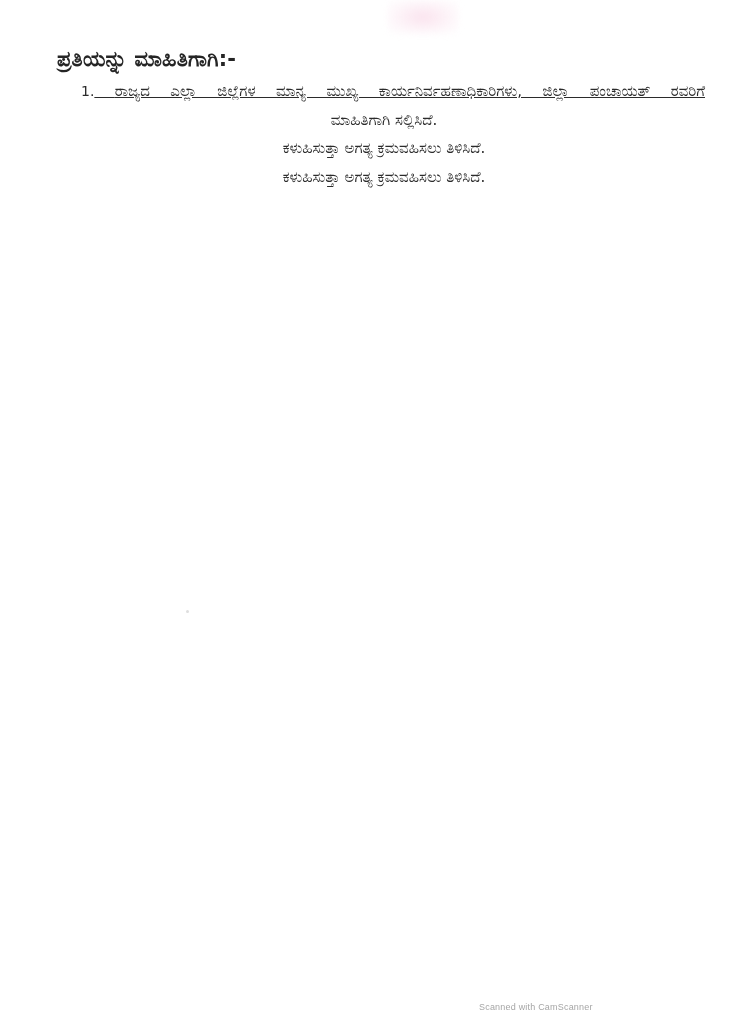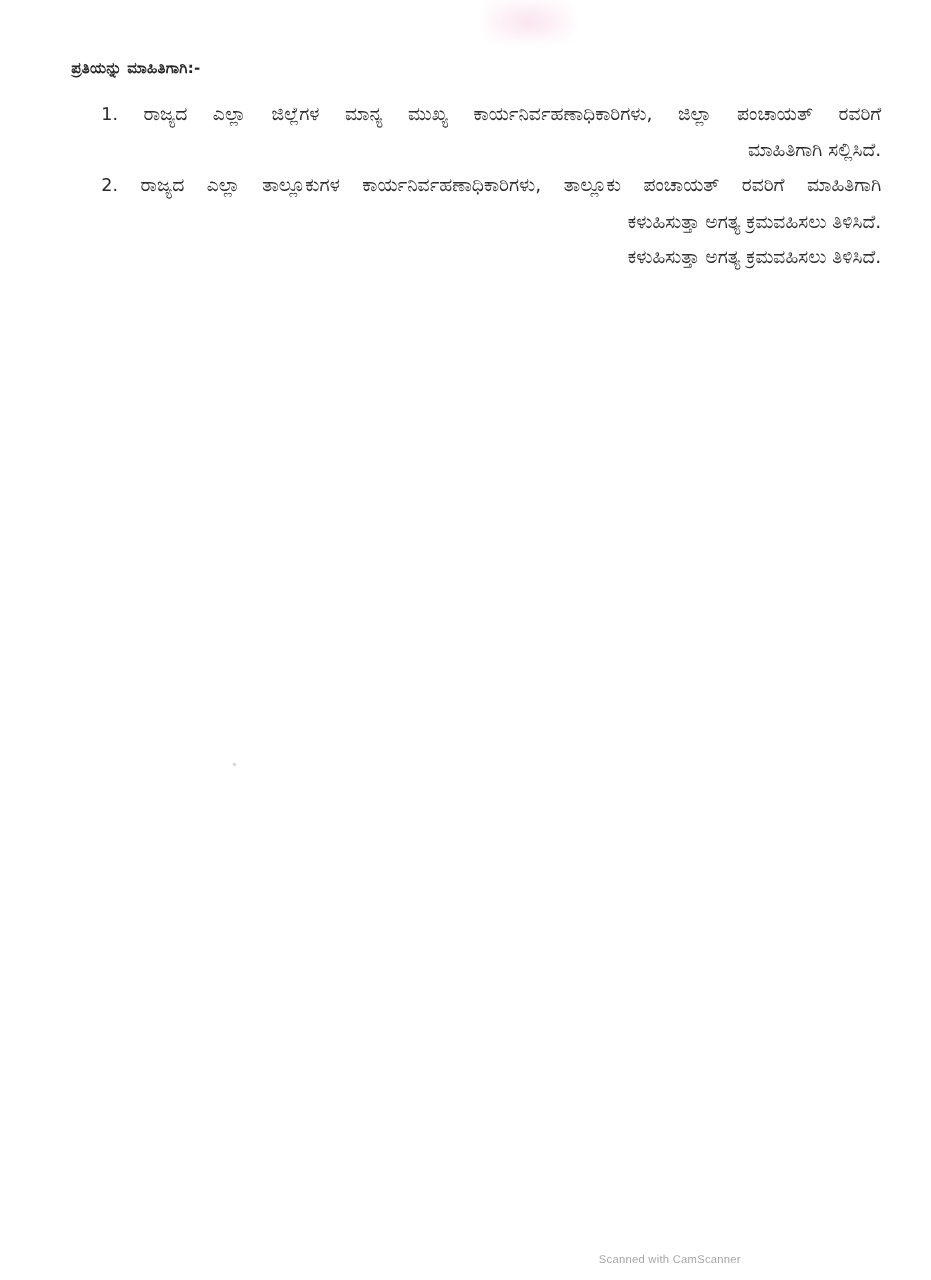--- a/index.html
+++ b/index.html
@@ -26,21 +26,21 @@
                 rgba(246, 204, 224, 0.55) 0%,
                 rgba(250, 226, 238, 0.35) 55%,
                 rgba(255, 255, 255, 0) 100%);
     filter: blur(3px);
     pointer-events: none;
   }
   .doc-heading {
     position: absolute;
     left: 57px;
     top: 47px;
-    font-size: 12px;
+    font-size: 21px;
     font-weight: 700;
     color: #252525;
     letter-spacing: 0.2px;
     white-space: nowrap;
   }
   .doc-list {
     position: absolute;
     left: 63px;
     top: 77px;
     width: 642px;
@@ -52,30 +52,31 @@
     font-size: 15px;
     white-space: nowrap;
     overflow: visible;
   }
   .doc-line.first {
     margin-left: 18px;
     width: 624px;
     white-space: normal;
     text-align: justify;
     text-align-last: justify;
+    text-decoration: underline;
     -moz-text-align-last: justify;
   }
   .doc-line.first .item-number {
     display: inline-block;
     min-width: 12px;
     font-size: 14px;
     color: #2b2b2b;
   }
   .doc-line.rest {
-    text-align: right;
+    text-align: center;
   }
   
   .speck {
     position: absolute;
     left: 186px;
     top: 610px;
     width: 3px;
     height: 3px;
     border-radius: 50%;
     background: #dedede;
@@ -101,21 +102,20 @@
   <div class="doc-heading">ಪ್ರತಿಯನ್ನು ಮಾಹಿತಿಗಾಗಿ:-</div>
 
   <div class="doc-list">
 
     <div>
       <div class="doc-line first"><span class="item-number">1.</span> <span>ರಾಜ್ಯದ ಎಲ್ಲಾ ಜಿಲ್ಲೆಗಳ ಮಾನ್ಯ ಮುಖ್ಯ ಕಾರ್ಯನಿರ್ವಹಣಾಧಿಕಾರಿಗಳು, ಜಿಲ್ಲಾ ಪಂಚಾಯತ್ ರವರಿಗೆ</span></div>
       <div class="doc-line rest">ಮಾಹಿತಿಗಾಗಿ ಸಲ್ಲಿಸಿದೆ.</div>
     </div>
 
     <div>
-      <div class="doc-line first"><span class="item-number">2.</span> <span>ರಾಜ್ಯದ ಎಲ್ಲಾ ತಾಲ್ಲೂಕುಗಳ ಕಾರ್ಯನಿರ್ವಹಣಾಧಿಕಾರಿಗಳು, ತಾಲ್ಲೂಕು ಪಂಚಾಯತ್ ರವರಿಗೆ ಮಾಹಿತಿಗಾಗಿ</span></div>
     </div>
 
     <div>
       <div class="doc-line rest">ಕಳುಹಿಸುತ್ತಾ ಅಗತ್ಯ ಕ್ರಮವಹಿಸಲು ತಿಳಿಸಿದೆ.</div>
     </div>
 
     <div>
       <div class="doc-line rest">ಕಳುಹಿಸುತ್ತಾ ಅಗತ್ಯ ಕ್ರಮವಹಿಸಲು ತಿಳಿಸಿದೆ.</div>
     </div>
 

